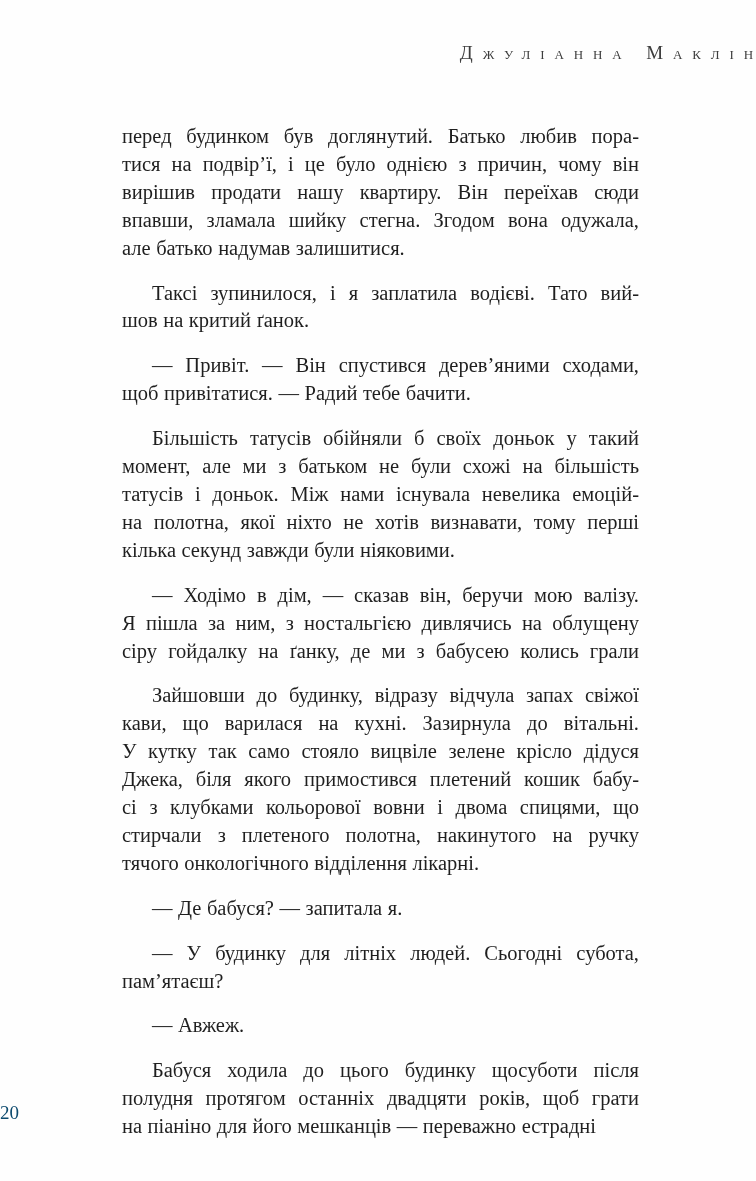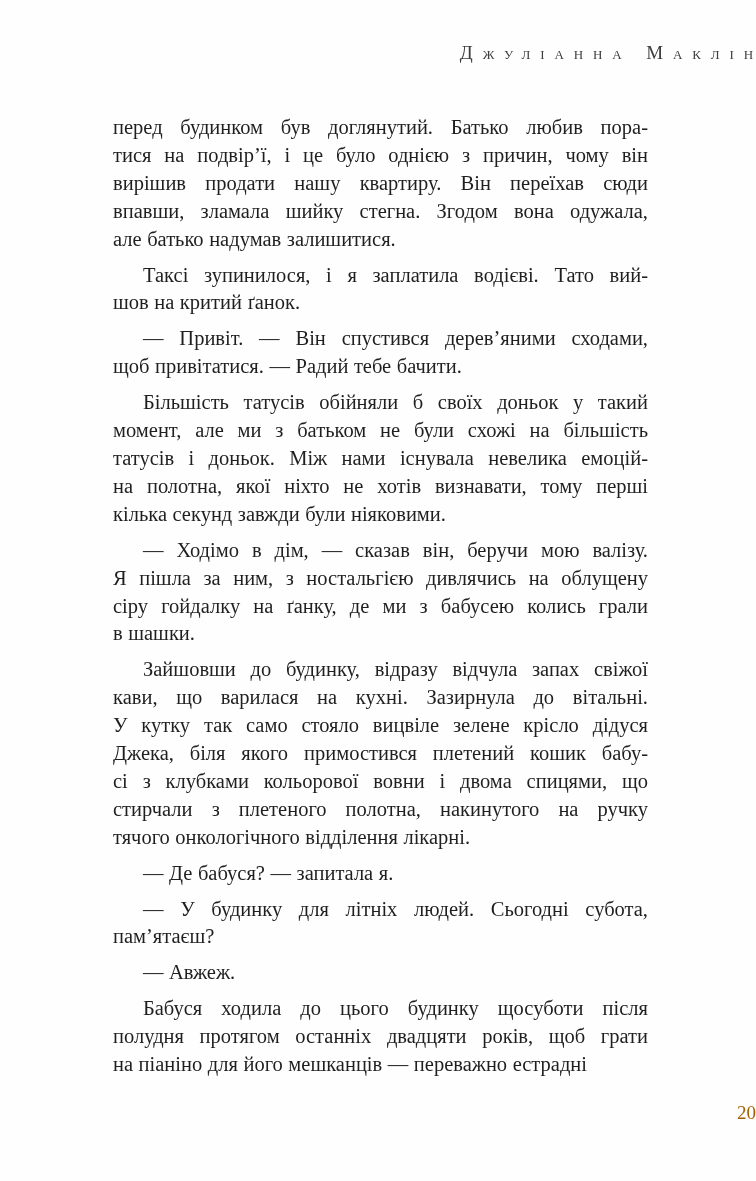--- a/index.html
+++ b/index.html
@@ -27,44 +27,44 @@
     font-size: 19px;
     color: #3d3d3d;
   }
   .text-block {
     position: absolute;
     top: 106px;
     left: 105px;
     width: 551px;
   }
   .paragraph {
-    margin: 8px;
+    margin: 17px;
     padding: 0;
   }
   .line {
     font-size: 20.5px;
     line-height: 27.9px;
     text-align: justify;
     hyphens: none;
     word-spacing: 0.02em;
   }
   .line.just {
     text-align-last: justify;
   }
   .paragraph.indent .line:first-child {
     text-indent: 30px;
   }
   .page-number {
     position: absolute;
     top: 1102px;
     left: 0;
     width: 100%;
-    text-align: right;
+    text-align: left;
     font-size: 19px;
-    color: #a16207;
+    color: #0c4a6e;
   }
 </style>
 </head>
 <body>
 
 <div id="book-page">
   <div class="running-header">Джуліанна Маклін</div>
 
   <div class="text-block" id="paragraphs">
       <div class="paragraph">
@@ -86,21 +86,20 @@
         <div class="line just">Більшість татусів обійняли б своїх доньок у такий</div>
         <div class="line just">момент, але ми з батьком не були схожі на більшість</div>
         <div class="line just">татусів і доньок. Між нами існувала невелика емоцій-</div>
         <div class="line just">на полотна, якої ніхто не хотів визнавати, тому перші</div>
         <div class="line">кілька секунд завжди були ніяковими.</div>
       </div>
       <div class="paragraph indent">
         <div class="line just">— Ходімо в дім, — сказав він, беручи мою валізу.</div>
         <div class="line just">Я пішла за ним, з ностальгією дивлячись на облущену</div>
         <div class="line just">сіру гойдалку на ґанку, де ми з бабусею колись грали</div>
-        <div class="line">в шашки.</div>
       </div>
       <div class="paragraph indent">
         <div class="line just">Зайшовши до будинку, відразу відчула запах свіжої</div>
         <div class="line just">кави, що варилася на кухні. Зазирнула до вітальні.</div>
         <div class="line just">У кутку так само стояло вицвіле зелене крісло дідуся</div>
         <div class="line just">Джека, біля якого примостився плетений кошик бабу-</div>
         <div class="line just">сі з клубками кольорової вовни і двома спицями, що</div>
         <div class="line just">стирчали з плетеного полотна, накинутого на ручку</div>
         <div class="line">тячого онкологічного відділення лікарні.</div>
       </div>

